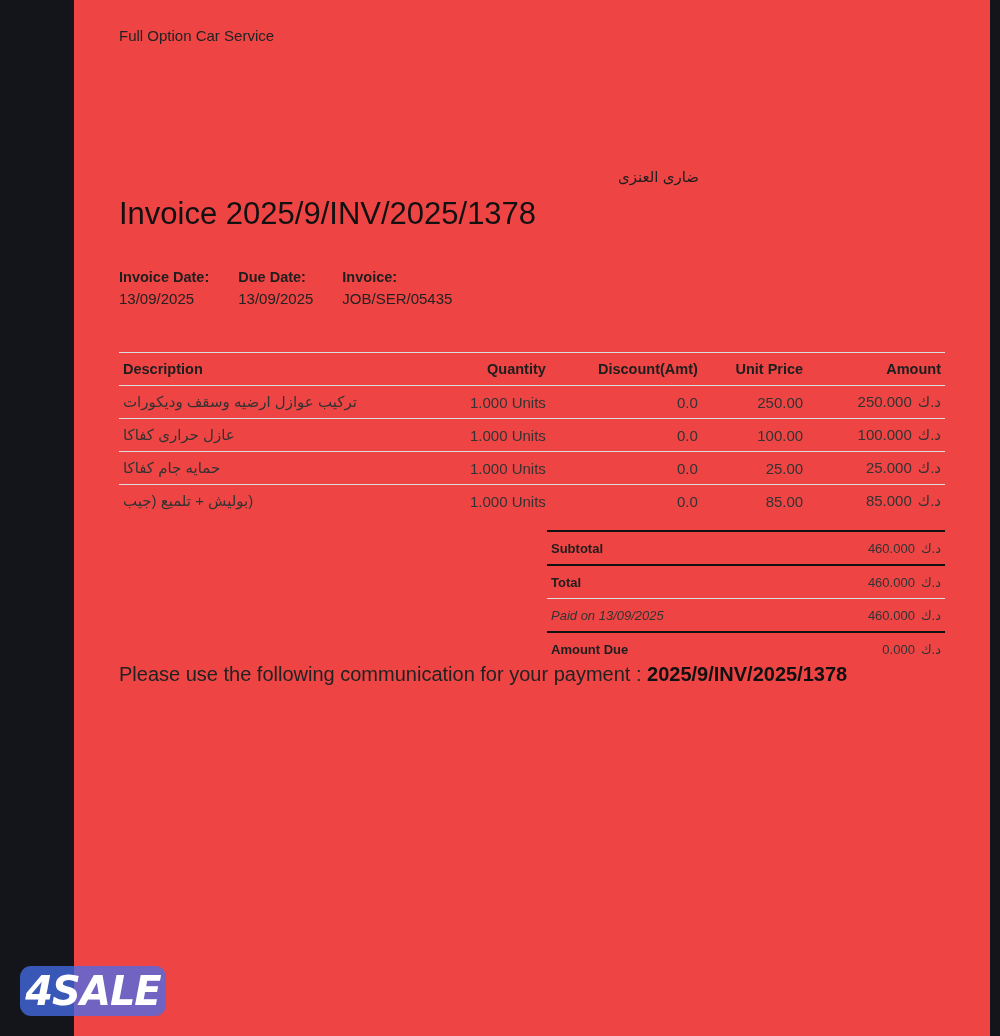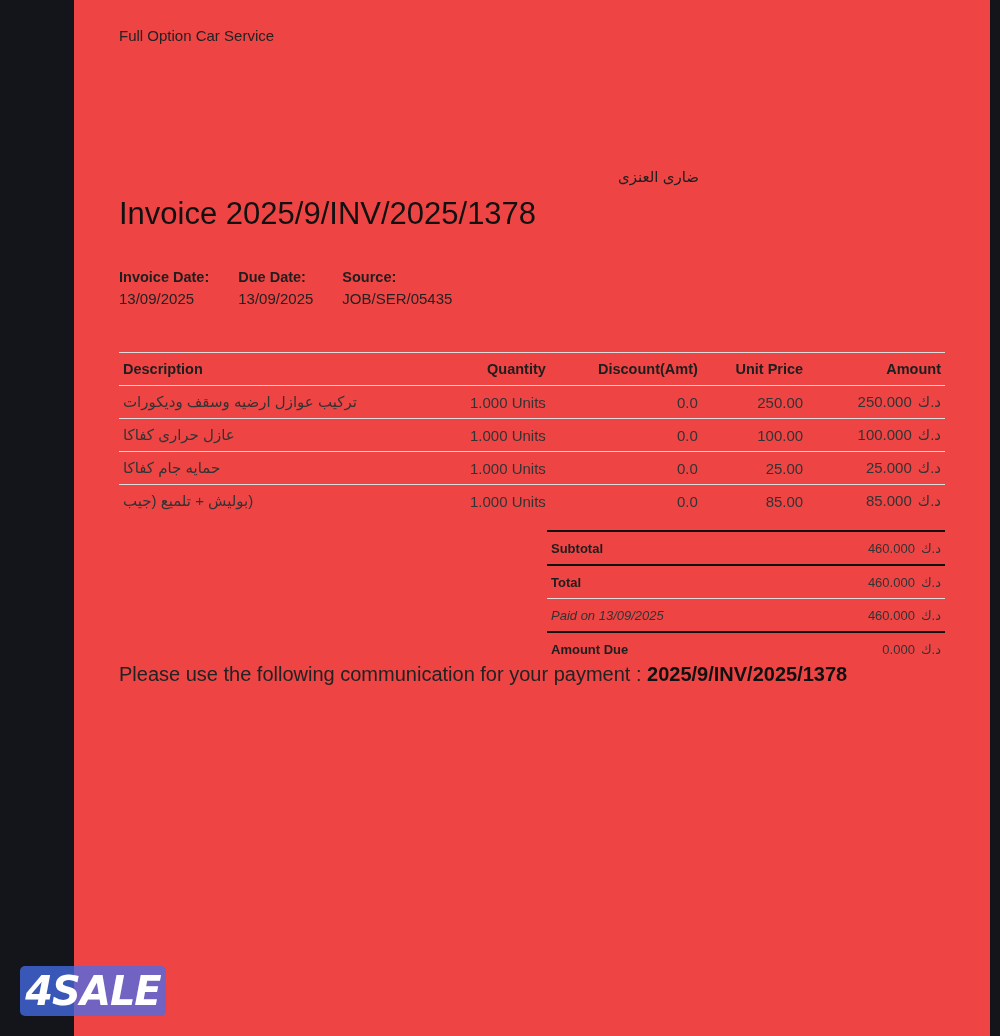--- a/index.html
+++ b/index.html
@@ -49,21 +49,21 @@
     table.totals tr.total td { border-top: 2px solid #111; font-weight: bold; }
     table.totals tr.paid td { border-top: 1px solid #dcdcdc; }
     table.totals tr.paid td.k { font-style: italic; color: #333; }
     table.totals tr.due td { border-top: 2px solid #111; font-weight: bold; }
 
     .comm { position: absolute; left: 45px; top: 663px; font-size: 20px; color: #222; }
     .comm b { color: #111; }
 
     .watermark {
       position: absolute; left: 20px; top: 966px; width: 146px; height: 50px;
-      background: rgba(70, 110, 235, 0.75); border-radius: 5px;
+      background: rgba(70, 110, 235, 0.75); border-radius: 11px;
       color: #fff; font-weight: bold; font-style: italic; font-size: 40px;
       line-height: 50px; text-align: center; letter-spacing: -1px;
       font-family: "DejaVu Sans", sans-serif;
     }
   </style>
 </head>
 <body>
 
 <div class="page">
   <div class="company">Full Option Car Service</div>
@@ -73,21 +73,21 @@
   <div class="info">
     <div class="col">
       <div class="lbl">Invoice Date:</div>
       <div class="val">13/09/2025</div>
     </div>
     <div class="col">
       <div class="lbl">Due Date:</div>
       <div class="val">13/09/2025</div>
     </div>
     <div class="col">
-      <div class="lbl">Source:</div>
+      <div class="lbl">Invoice:</div>
       <div class="val">JOB/SER/05435</div>
     </div>
   </div>
 
   <table class="lines">
     <thead>
       <tr>
         <th class="desc c-desc">Description</th>
         <th class="c-qty">Quantity</th>
         <th class="c-disc">Discount(Amt)</th>

